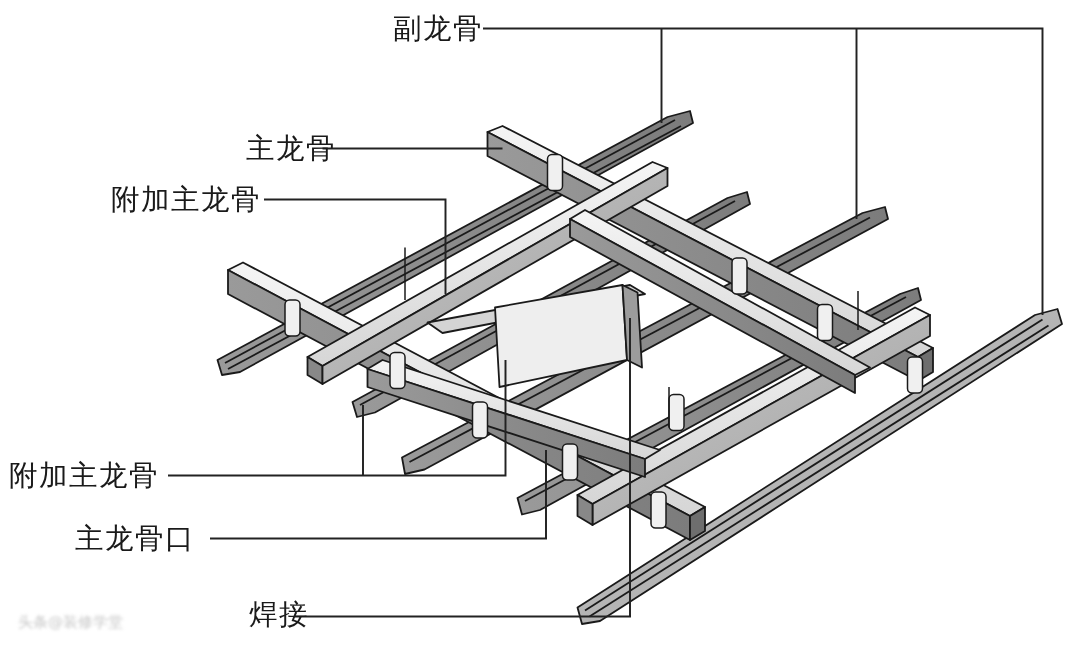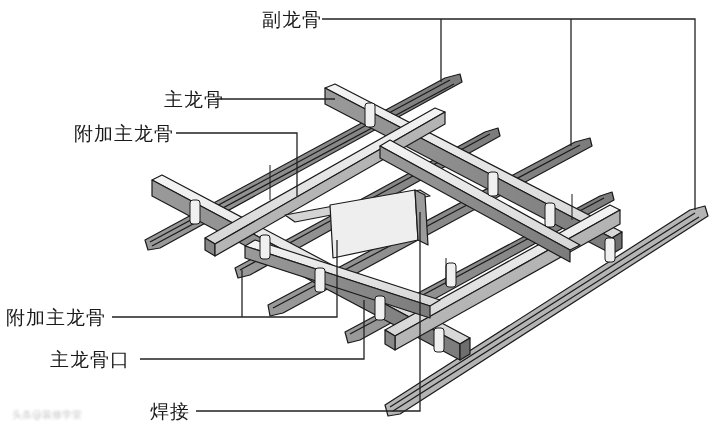--- a/index.html
+++ b/index.html
@@ -136,14 +136,14 @@
 
     <polyline points="196,411 420,411 420,212"></polyline>
   </g>
 </svg>
 
 <div class="lbl" style="left:262px; top:8px;">副龙骨</div>
 <div class="lbl" style="left:164px; top:88px;">主龙骨</div>
 <div class="lbl" style="left:74px; top:122px;">附加主龙骨</div>
 <div class="lbl" style="left:6px; top:306px;">附加主龙骨</div>
 <div class="lbl" style="left:50px; top:348px;">主龙骨口</div>
-<div class="lbl" style="left:150px; top:400px;">焊接</div>
+<div class="lbl" style="left:166px; top:400px;font-family:Liberation Serif, serif;">焊接</div>
 <div class="wm" style="left:12px; top:408px;">头条@装修学堂</div>
 
 </body></html>

